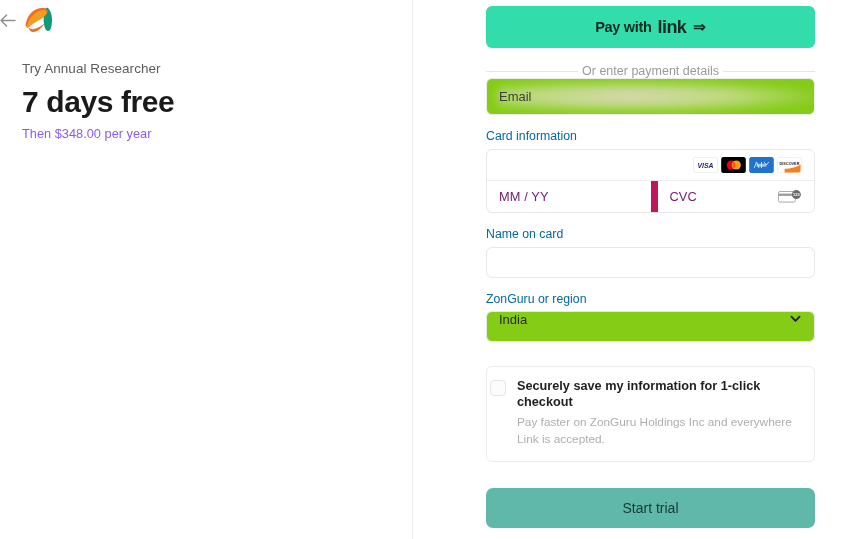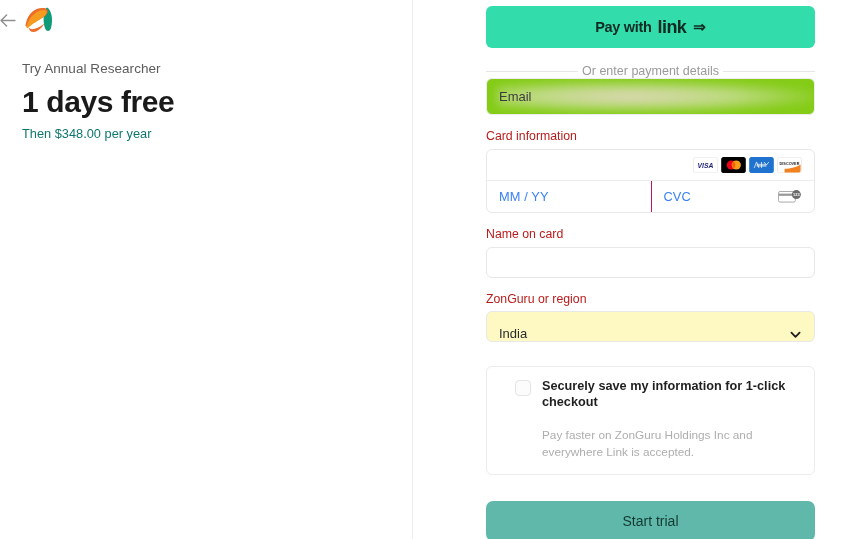--- a/index.html
+++ b/index.html
@@ -64,21 +64,21 @@
   .offer-headline {
     font-size: 30px;
     font-weight: bold;
     color: #1a1a1a;
     line-height: 1.25;
     margin-top: 5px;
     letter-spacing: -0.4px;
   }
   .offer-sub {
     font-size: 12.8px;
-    color: #0f766e;
+    color: #8b5cf6;
     margin-top: 6px;
     line-height: 1.3;
   }
 
   
   .right-panel {
     position: relative;
     flex: 1 1 auto;
     height: 417px;
     background: #ffffff;
@@ -131,21 +131,21 @@
   }
   .or-divider .or-text {
     font-size: 12.5px;
     color: #9a9a9a;
     white-space: nowrap;
   }
 
   
   .field-label {
     font-size: 12.3px;
-    color: #b91c1c;
+    color: #0369a1;
     margin-bottom: 5px;
     margin-top: 14px;
     line-height: 1.2;
   }
 
   
   .email-field {
     position: relative;
     width: 100%;
     height: 37px;
@@ -184,21 +184,21 @@
   .card-row {
     display: flex;
     align-items: center;
     height: 31px;
     padding: 0 12px;
     cursor: text;
   }
   .card-row.num { border-bottom: 1px solid #ededed; }
   .card-ph {
     font-size: 12.8px;
-    color: #3b82f6;
+    color: #701a75;
     letter-spacing: 0.1px;
   }
   .card-row.num .card-ph { color: #9e9e9e; }
   .card-brands {
     margin-left: auto;
     display: flex;
     align-items: center;
     gap: 3px;
   }
   .brand {
@@ -211,21 +211,21 @@
     width: 100%;
   }
   .split > .half {
     flex: 1 1 50%;
     display: flex;
     align-items: center;
     height: 31px;
     padding: 0 12px;
     cursor: text;
   }
-  .split > .half.right { border-left: 1px solid #be185d; }
+  .split > .half.right { border-left: 7px solid #be185d; }
   .cvc-icon { margin-left: auto; width: 24px; height: 16px; display: block; }
 
   
   .text-input {
     width: 100%;
     height: 31px;
     border: 1px solid #e8e8e8;
     border-radius: 6px;
     background: #ffffff;
     padding: 0 12px;
@@ -235,42 +235,42 @@
     outline: none;
   }
 
   
   .select-wrap {
     position: relative;
     width: 100%;
     height: 31px;
     border: 1px solid #e8e8e8;
     border-radius: 6px;
-    background: #fef9c3;
-    display: flex;
-    align-items: flex-end;
+    background: #84cc16;
+    display: flex;
+    align-items: flex-start;
     padding: 0 12px;
     cursor: pointer;
   }
   .select-value { font-size: 13px; color: #2b2b2b; }
   .chev {
     margin-left: auto;
     width: 13px; height: 13px;
     display: block;
     color: #1f1f1f;
   }
 
   
   .save-box {
     margin-top: 24px;
     width: 100%;
     border: 1px solid #ececec;
     border-radius: 6px;
     background: #ffffff;
-    padding: 12px 13px 13px 28px;
+    padding: 12px 13px 13px 3px;
     display: flex;
     gap: 11px;
     align-items: flex-start;
     cursor: pointer;
   }
   .cbx {
     flex: 0 0 auto;
     width: 16px; height: 16px;
     border: 1px solid #e4e4e4;
     border-radius: 4px;
@@ -280,21 +280,21 @@
   .save-title {
     font-size: 12.7px;
     font-weight: bold;
     color: #1f1f1f;
     line-height: 1.25;
   }
   .save-sub {
     font-size: 11.8px;
     color: #aeaeae;
     line-height: 1.42;
-    margin-top: 16px;
+    margin-top: 3px;
   }
 
   
   .start-btn {
     margin-top: 26px;
     width: 100%;
     height: 40px;
     background: #5fb8a9;
     border: none;
     border-radius: 7px;
@@ -323,21 +323,21 @@
       <svg class="logo-mark" viewBox="0 0 64 60" aria-hidden="true">
         <path d="M50 6 C58 14 60 30 56 46 C54 52 50 54 46 50 C42 44 40 30 42 18 C43 10 46 4 50 6 Z" fill="#0f9b78"></path>
         <path d="M6 36 C10 16 26 4 42 6 C50 7 52 14 46 20 C36 29 18 36 10 42 C5 45 4 42 6 36 Z" fill="#ef6b28"></path>
         <path d="M8 40 C14 22 28 10 42 10 C48 10 49 16 44 21 C34 30 18 38 11 45 C7 49 6 45 8 40 Z" fill="#f59b1f"></path>
         <path d="M11 44 C12 52 18 56 26 53 C33 50 40 43 44 36 C40 40 30 46 22 48 C16 49 12 47 11 44 Z" fill="#ef6b28"></path>
       </svg>
     </div>
 
     <div class="offer-block">
       <div class="offer-eyebrow">Try Annual Researcher</div>
-      <div class="offer-headline">1 days free</div>
+      <div class="offer-headline">7 days free</div>
       <div class="offer-sub">Then $348.00 per year</div>
     </div>
 
     <div class="divider-vert"></div>
   </div>
 
   <div class="right-panel">
     <div class="form-col">
 
       

